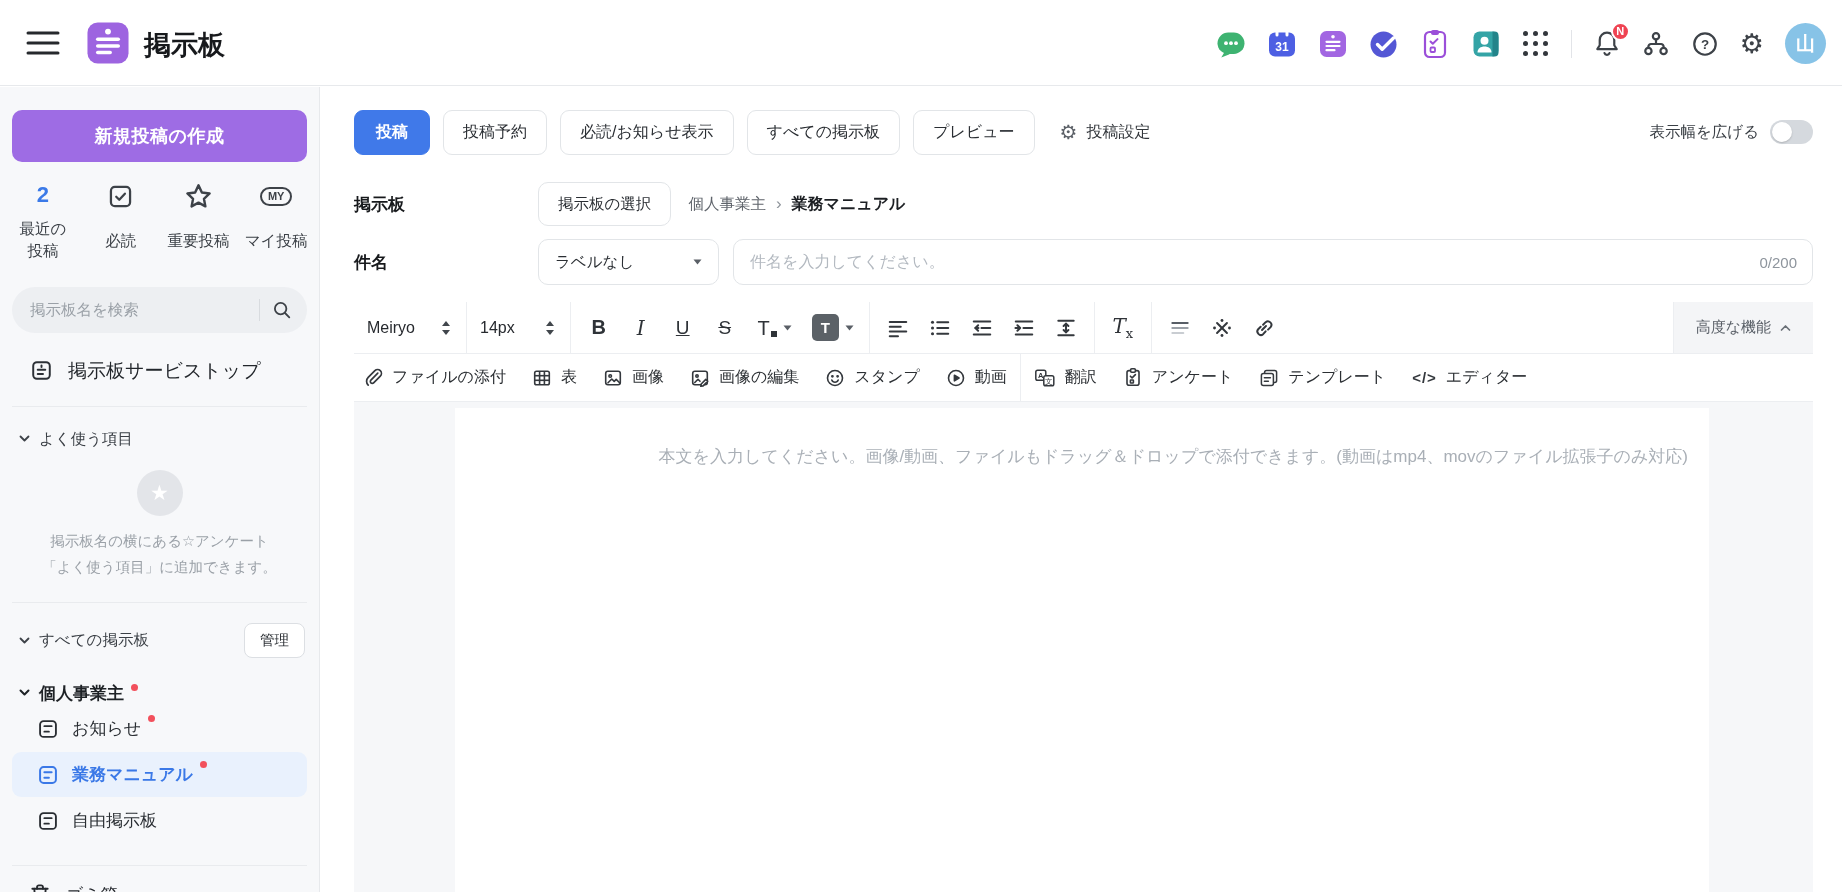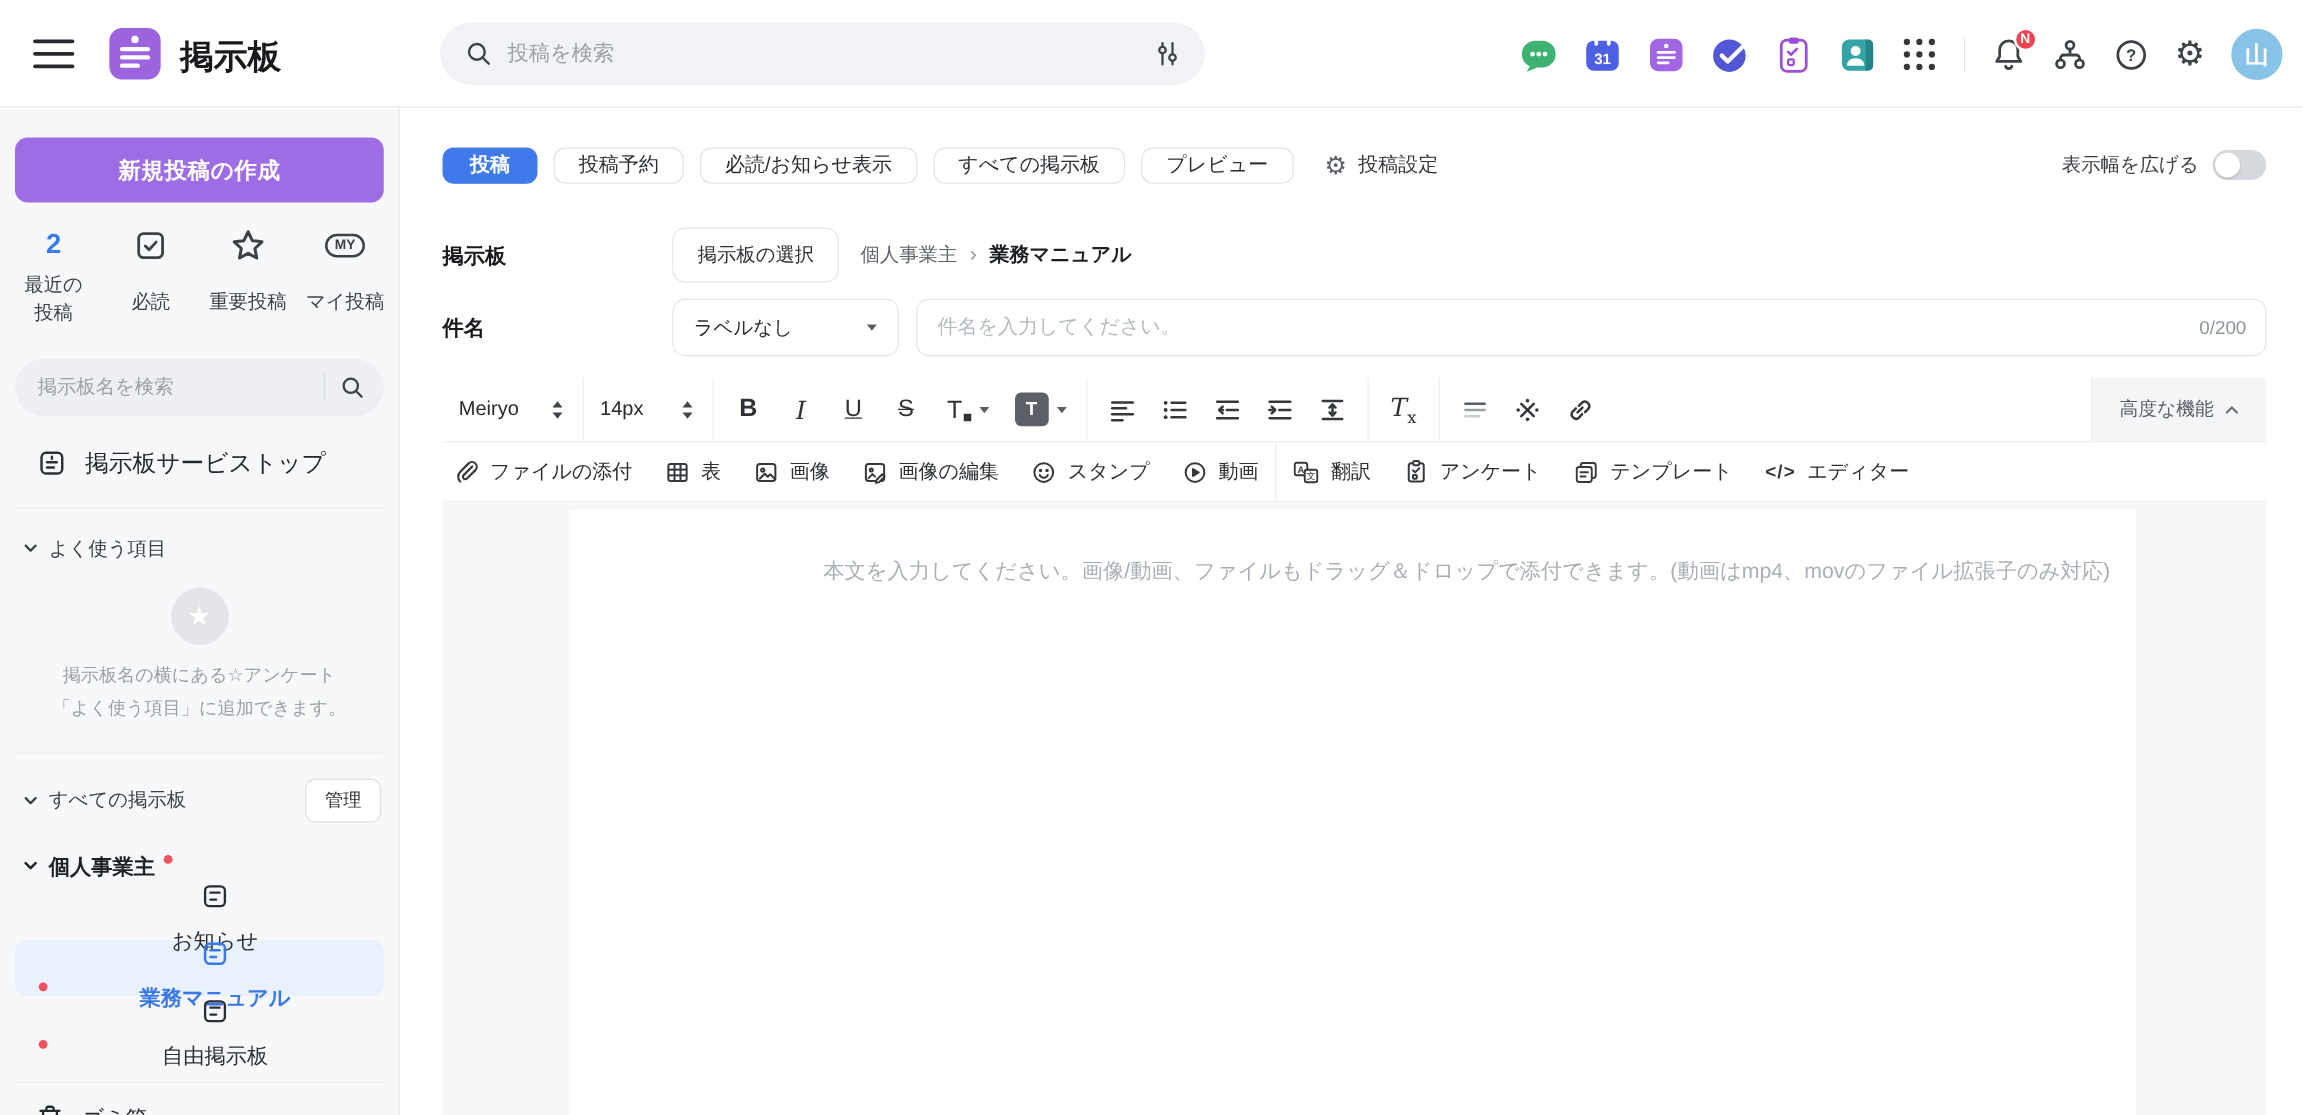--- a/index.html
+++ b/index.html
@@ -48,29 +48,29 @@
   .sdiv { height:1px; background:#e9ebee; margin:22px 12px 0; }
   .sec { display:flex; align-items:center; gap:9px; margin:22px 14px 0 19px; font-size:15.5px; color:#3a3f45; cursor:pointer; }
   .fav-star { width:46px; height:46px; border-radius:50%; background:#e3e5e9; color:#fff; display:flex; align-items:center; justify-content:center; margin:20px auto 0; font-family:"DejaVu Sans",sans-serif; font-size:21px; }
   .hint { text-align:center; color:#9aa0a7; font-size:14.5px; line-height:1.8; margin-top:12px; }
   .allb { display:flex; align-items:center; gap:9px; margin:20px 14px 0 19px; font-size:15.5px; color:#3a3f45; }
   .manage { margin-left:auto; border:1px solid #dcdfe3; background:#fff; border-radius:8px; padding:7px 15px; font-size:14.5px; color:#2b2f34; cursor:pointer; }
   .group-row { display:flex; align-items:flex-start; gap:9px; margin:24px 14px 0 19px; font-size:17px; font-weight:700; color:#1e2226; cursor:pointer; }
   .group-row .chev { margin-top:7px; }
   .dot { width:7px; height:7px; border-radius:50%; background:#f2505c; flex:none; }
   .group-row .dot { margin:2px 0 0 -2px; }
-  .board-item { display:flex; align-items:center; gap:13px; height:45px; margin:1px 12px 0; padding-left:25px; border-radius:9px; font-size:17px; color:#2a2e33; cursor:pointer;flex-direction:column; }
+  .board-item { display:flex; align-items:center; gap:13px; height:45px; margin:1px 12px 0; padding-left:25px; border-radius:9px; font-size:17px; color:#2a2e33; cursor:pointer; }
   .board-item .dot { align-self:flex-start; margin:9px 0 0 -6px; }
   .board-item.selected { background:#e9f1fd; color:#3a78e7; font-weight:700; }
   .trash-row { display:flex; align-items:center; gap:15px; margin:17px 14px 0 29px; font-size:17px; color:#26292e; cursor:pointer; }
 
   
   .main { position:absolute; top:87px; left:321px; right:0; bottom:0; background:#fff; padding:0 29px 0 33px; display:flex; flex-direction:column; }
   .actionbar { margin-top:22px; display:flex; align-items:center; gap:13px; height:46px; flex:none; }
-  .btn { height:29px; border-radius:9px; border:1px solid #e2e5e8; background:#fff; color:#2a2e33; font-size:16px; padding:0 19px; display:flex; align-items:center; cursor:pointer; font-family:inherit; }
+  .btn { height:45px; border-radius:9px; border:1px solid #e2e5e8; background:#fff; color:#2a2e33; font-size:16px; padding:0 19px; display:flex; align-items:center; cursor:pointer; font-family:inherit; }
   .btn.primary { background:#4079e9; border-color:#4079e9; color:#fff; font-weight:700; padding:0 21px; }
   .post-settings { display:flex; align-items:center; gap:9px; margin-left:12px; font-size:16px; color:#32363b; cursor:pointer; }
   .post-settings .gear-glyph { font-size:20px; line-height:20px; color:#5a5f66; }
   .ab-right { margin-left:auto; display:flex; align-items:center; gap:11px; }
   .widen-lbl { font-size:15.5px; color:#3a3f45; }
   .toggle { width:43px; height:24px; border-radius:12px; background:#d5d9de; position:relative; cursor:pointer; flex:none; }
   .toggle .knob { position:absolute; left:2px; top:2px; width:20px; height:20px; border-radius:50%; background:#fff; box-shadow:0 1px 2px rgba(0,0,0,.18); }
 
   .form-row { display:flex; align-items:center; margin-top:27px; flex:none; }
   .form-row.second { margin-top:13px; }
@@ -139,37 +139,20 @@
         <circle cx="15" cy="7.2" r="2" fill="#fff"></circle>
         <g stroke="#fff" stroke-width="2.4" stroke-linecap="round">
           <line x1="8" y1="12.5" x2="22" y2="12.5"></line>
           <line x1="8" y1="17" x2="22" y2="17"></line>
           <line x1="8" y1="21.5" x2="16.5" y2="21.5"></line>
         </g>
       </svg>
   </div>
   <div class="app-title">掲示板</div>
 
-  <div class="top-search">
-    <span>
-      <svg width="22" height="22" viewBox="0 0 22 22" fill="none" stroke="#3d4248" stroke-width="1.9" stroke-linecap="round">
-          <circle cx="9.5" cy="9.5" r="6.3"></circle>
-          <line x1="14.3" y1="14.3" x2="19" y2="19"></line>
-        </svg>
-    </span>
-    <input type="text" placeholder="投稿を検索" style="">
-    <span>
-      <svg width="20" height="22" viewBox="0 0 20 22" fill="none" stroke="#3d4248" stroke-width="1.8" stroke-linecap="round">
-          <line x1="6" y1="2.5" x2="6" y2="19.5"></line>
-          <line x1="14" y1="2.5" x2="14" y2="19.5"></line>
-          <circle cx="6" cy="8" r="2.6" fill="#f0f2f5"></circle>
-          <circle cx="14" cy="14" r="2.6" fill="#f0f2f5"></circle>
-        </svg>
-    </span>
-  </div>
 
   <div class="top-right">
     <div class="appicon">
       <svg width="30" height="30" viewBox="0 0 30 30">
           <rect x="1.5" y="3.5" width="27" height="21.5" rx="10.7" fill="#3eb371"></rect>
           <path d="M8.5 23l-3.2 5.4 8.3-3.2z" fill="#3eb371"></path>
           <g fill="#fff">
             <circle cx="10" cy="14.2" r="1.9"></circle>
             <circle cx="15" cy="14.2" r="1.9"></circle>
             <circle cx="20" cy="14.2" r="1.9"></circle>

